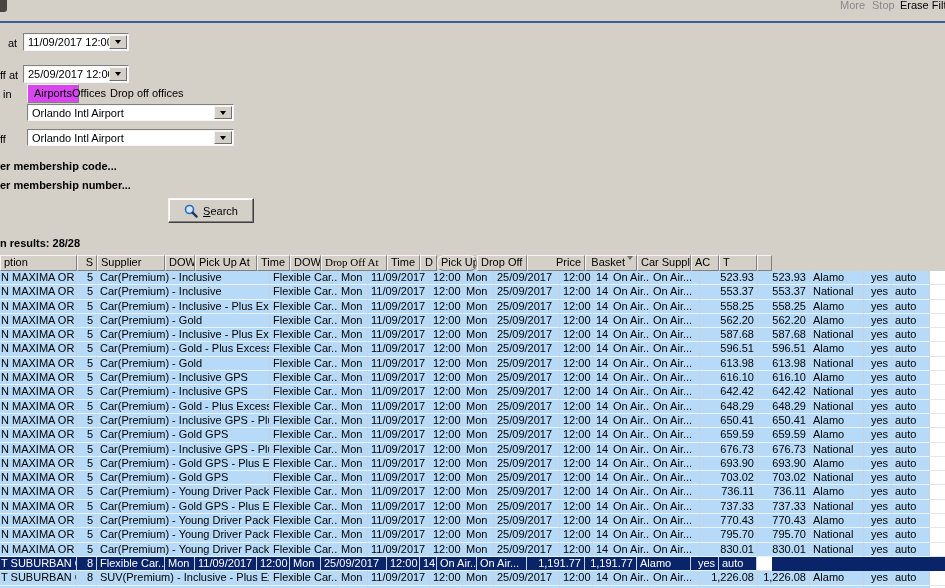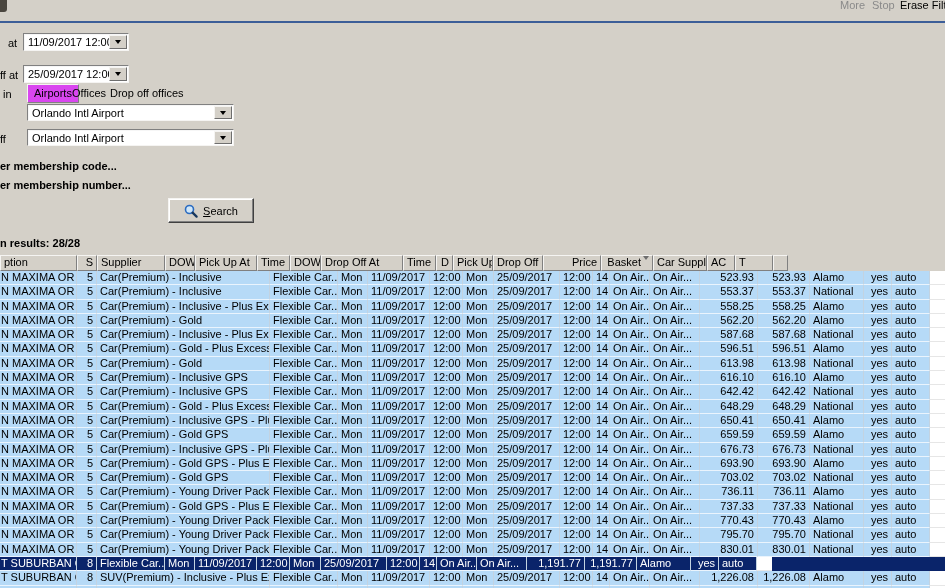--- a/index.html
+++ b/index.html
@@ -130,30 +130,30 @@
       </div>
       <div class="hcell" style="width: 62px;">
         <span>Pick Up At</span>
       </div>
       <div class="hcell" style="width: 33px;">
         <span>Time</span>
       </div>
       <div class="hcell" style="width: 31px;">
         <span>DOW</span>
       </div>
-      <div class="hcell" style="width: 82px;">
+      <div class="hcell" style="width: 66px; font-family: Liberation Serif, serif;">
         <span>Drop Off At</span>
       </div>
       <div class="hcell" style="width: 33px;">
         <span>Time</span>
       </div>
       <div class="hcell right" style="width: 17px;">
         <span>D</span>
       </div>
-      <div class="hcell" style="width: 40px;">
+      <div class="hcell" style="width: 40px; border-radius: 7px;">
         <span>Pick Up</span>
       </div>
       <div class="hcell" style="width: 50px;">
         <span>Drop Off</span>
       </div>
       <div class="hcell right" style="width: 58px;">
         <span>Price</span>
       </div>
       <div class="hcell right" style="width: 52px;">
         <span>Basket</span>

